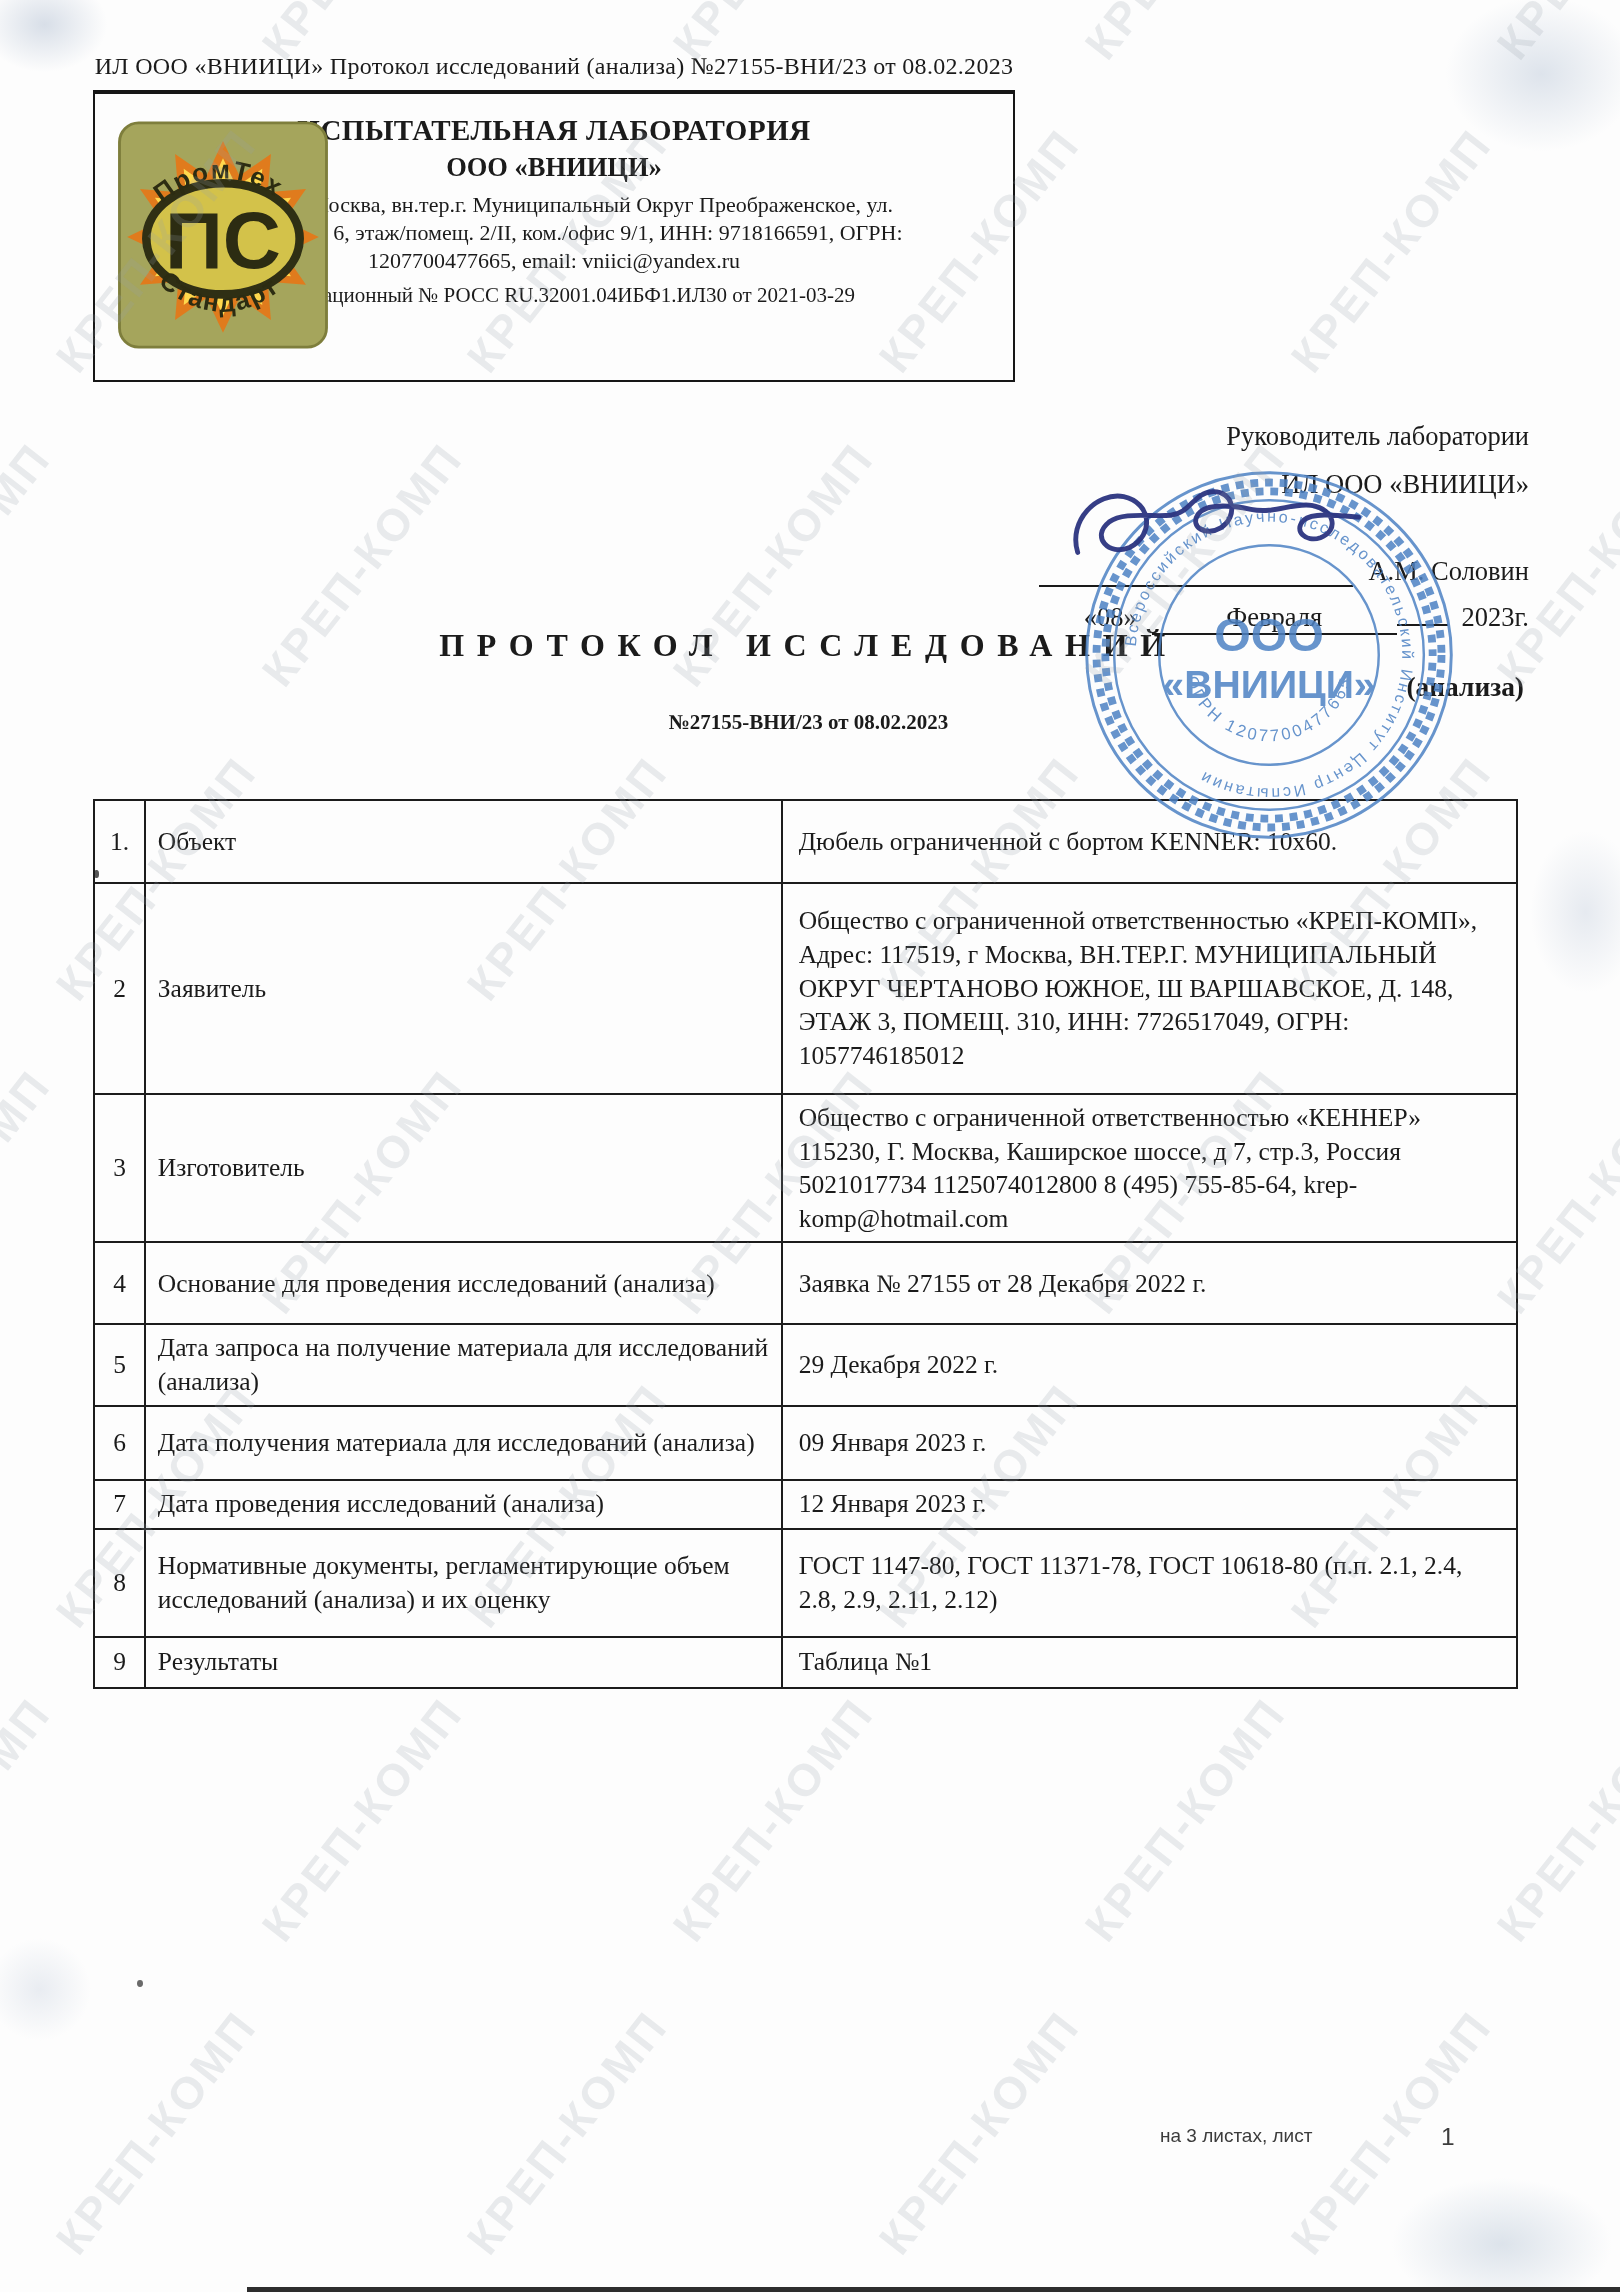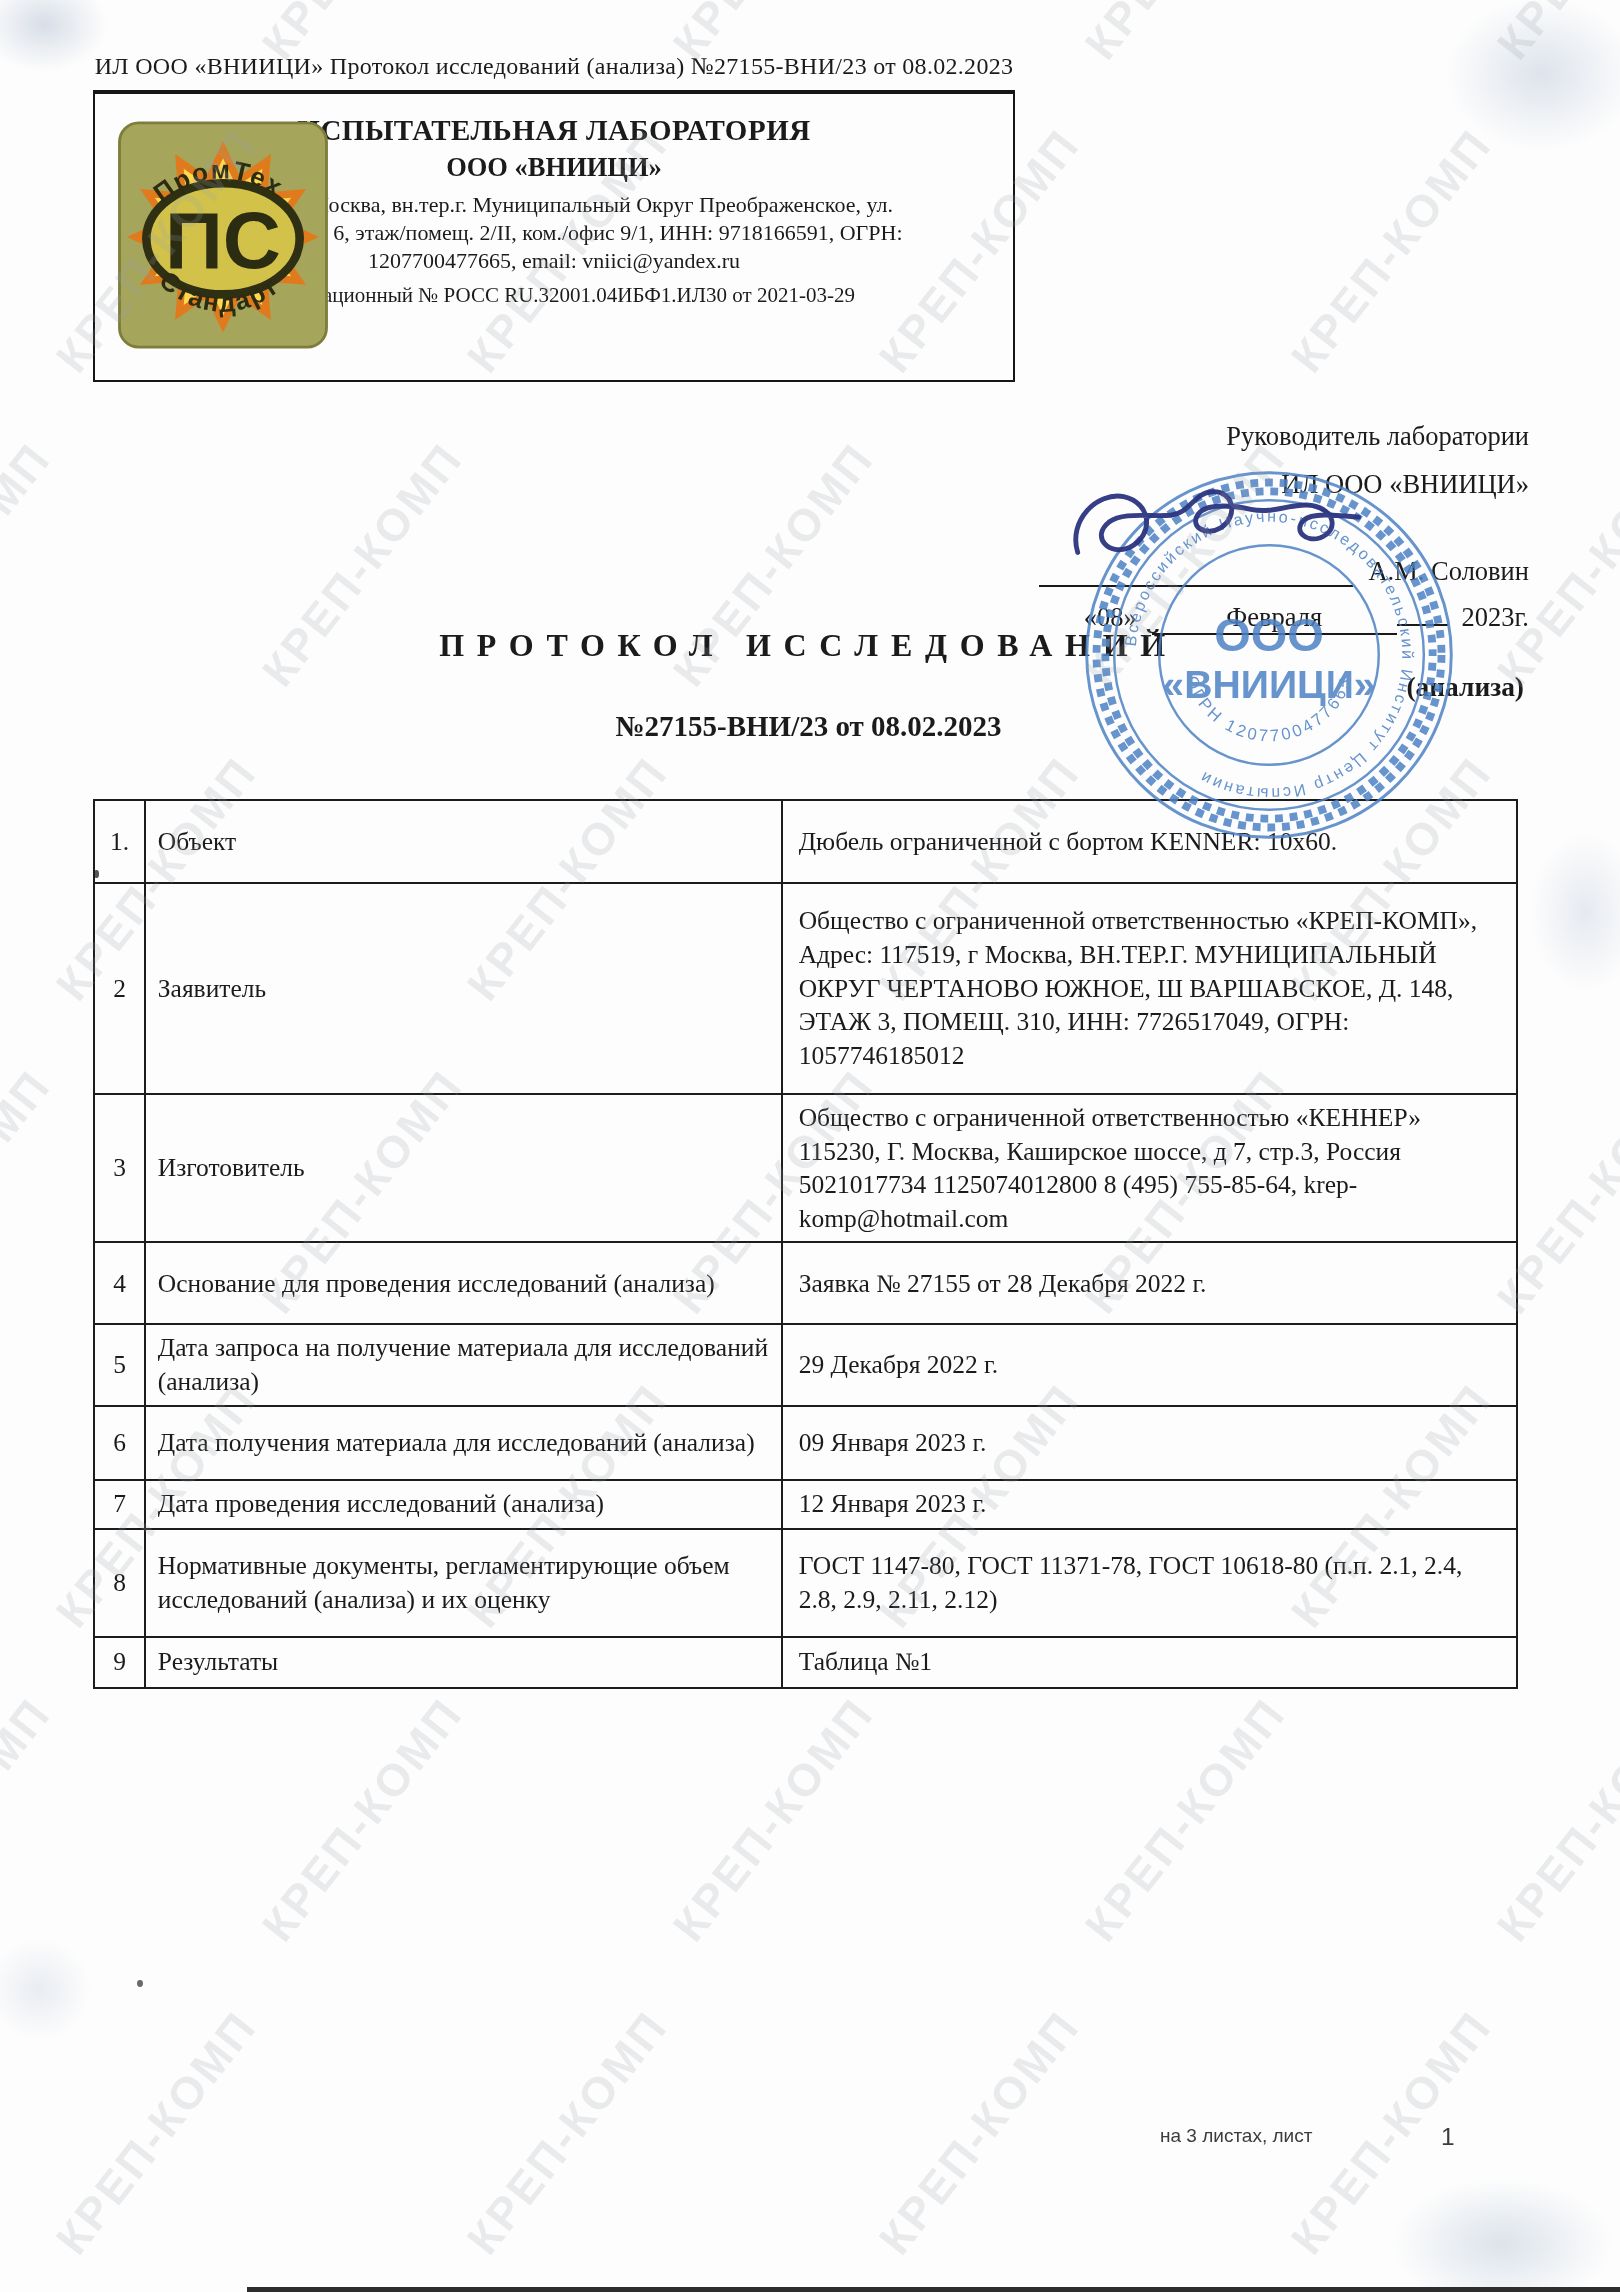--- a/index.html
+++ b/index.html
@@ -40,21 +40,21 @@
   .date-year{margin-left:13.7px;}
 
   
   .stamp-svg{left:1073px;top:459px;z-index:3;opacity:.85;}
   .sig-svg{left:1063px;top:476px;z-index:4;}
 
   
   .title-block{left:93px;top:627px;width:1431px;text-align:center;z-index:1;}
   .protocol-title{font-size:32px;font-weight:bold;letter-spacing:12.7px;}
   .protocol-sub{font-size:27.4px;font-weight:bold;margin-top:7.8px;text-align:right;}
-  .protocol-num{font-size:29px;font-weight:bold;margin-top:6.9px;}
+  .protocol-num{font-size:21px;font-weight:bold;margin-top:6.9px;}
 
   
   .ptable{position:absolute;left:93px;top:799px;width:1423px;border-collapse:collapse;table-layout:fixed;
           font-size:25.5px;z-index:1;}
   .ptable td{border:2px solid #1c1c1c;padding:5.9px 11.8px;vertical-align:middle;line-height:1.32;}
   .ptable{border:2.9px solid #161616;}
   .ptable .num{text-align:center;padding:3.9px 2px;}
   .ptable .val{padding-left:15.7px;}
   .rh1{height:83px;}.rh2{height:211px;}.rh3{height:142px;}.rh4{height:82px;}.rh5{height:74px;}
   .rh6{height:74px;}.rh7{height:49px;}.rh8{height:108px;}.rh9{height:51px;}

